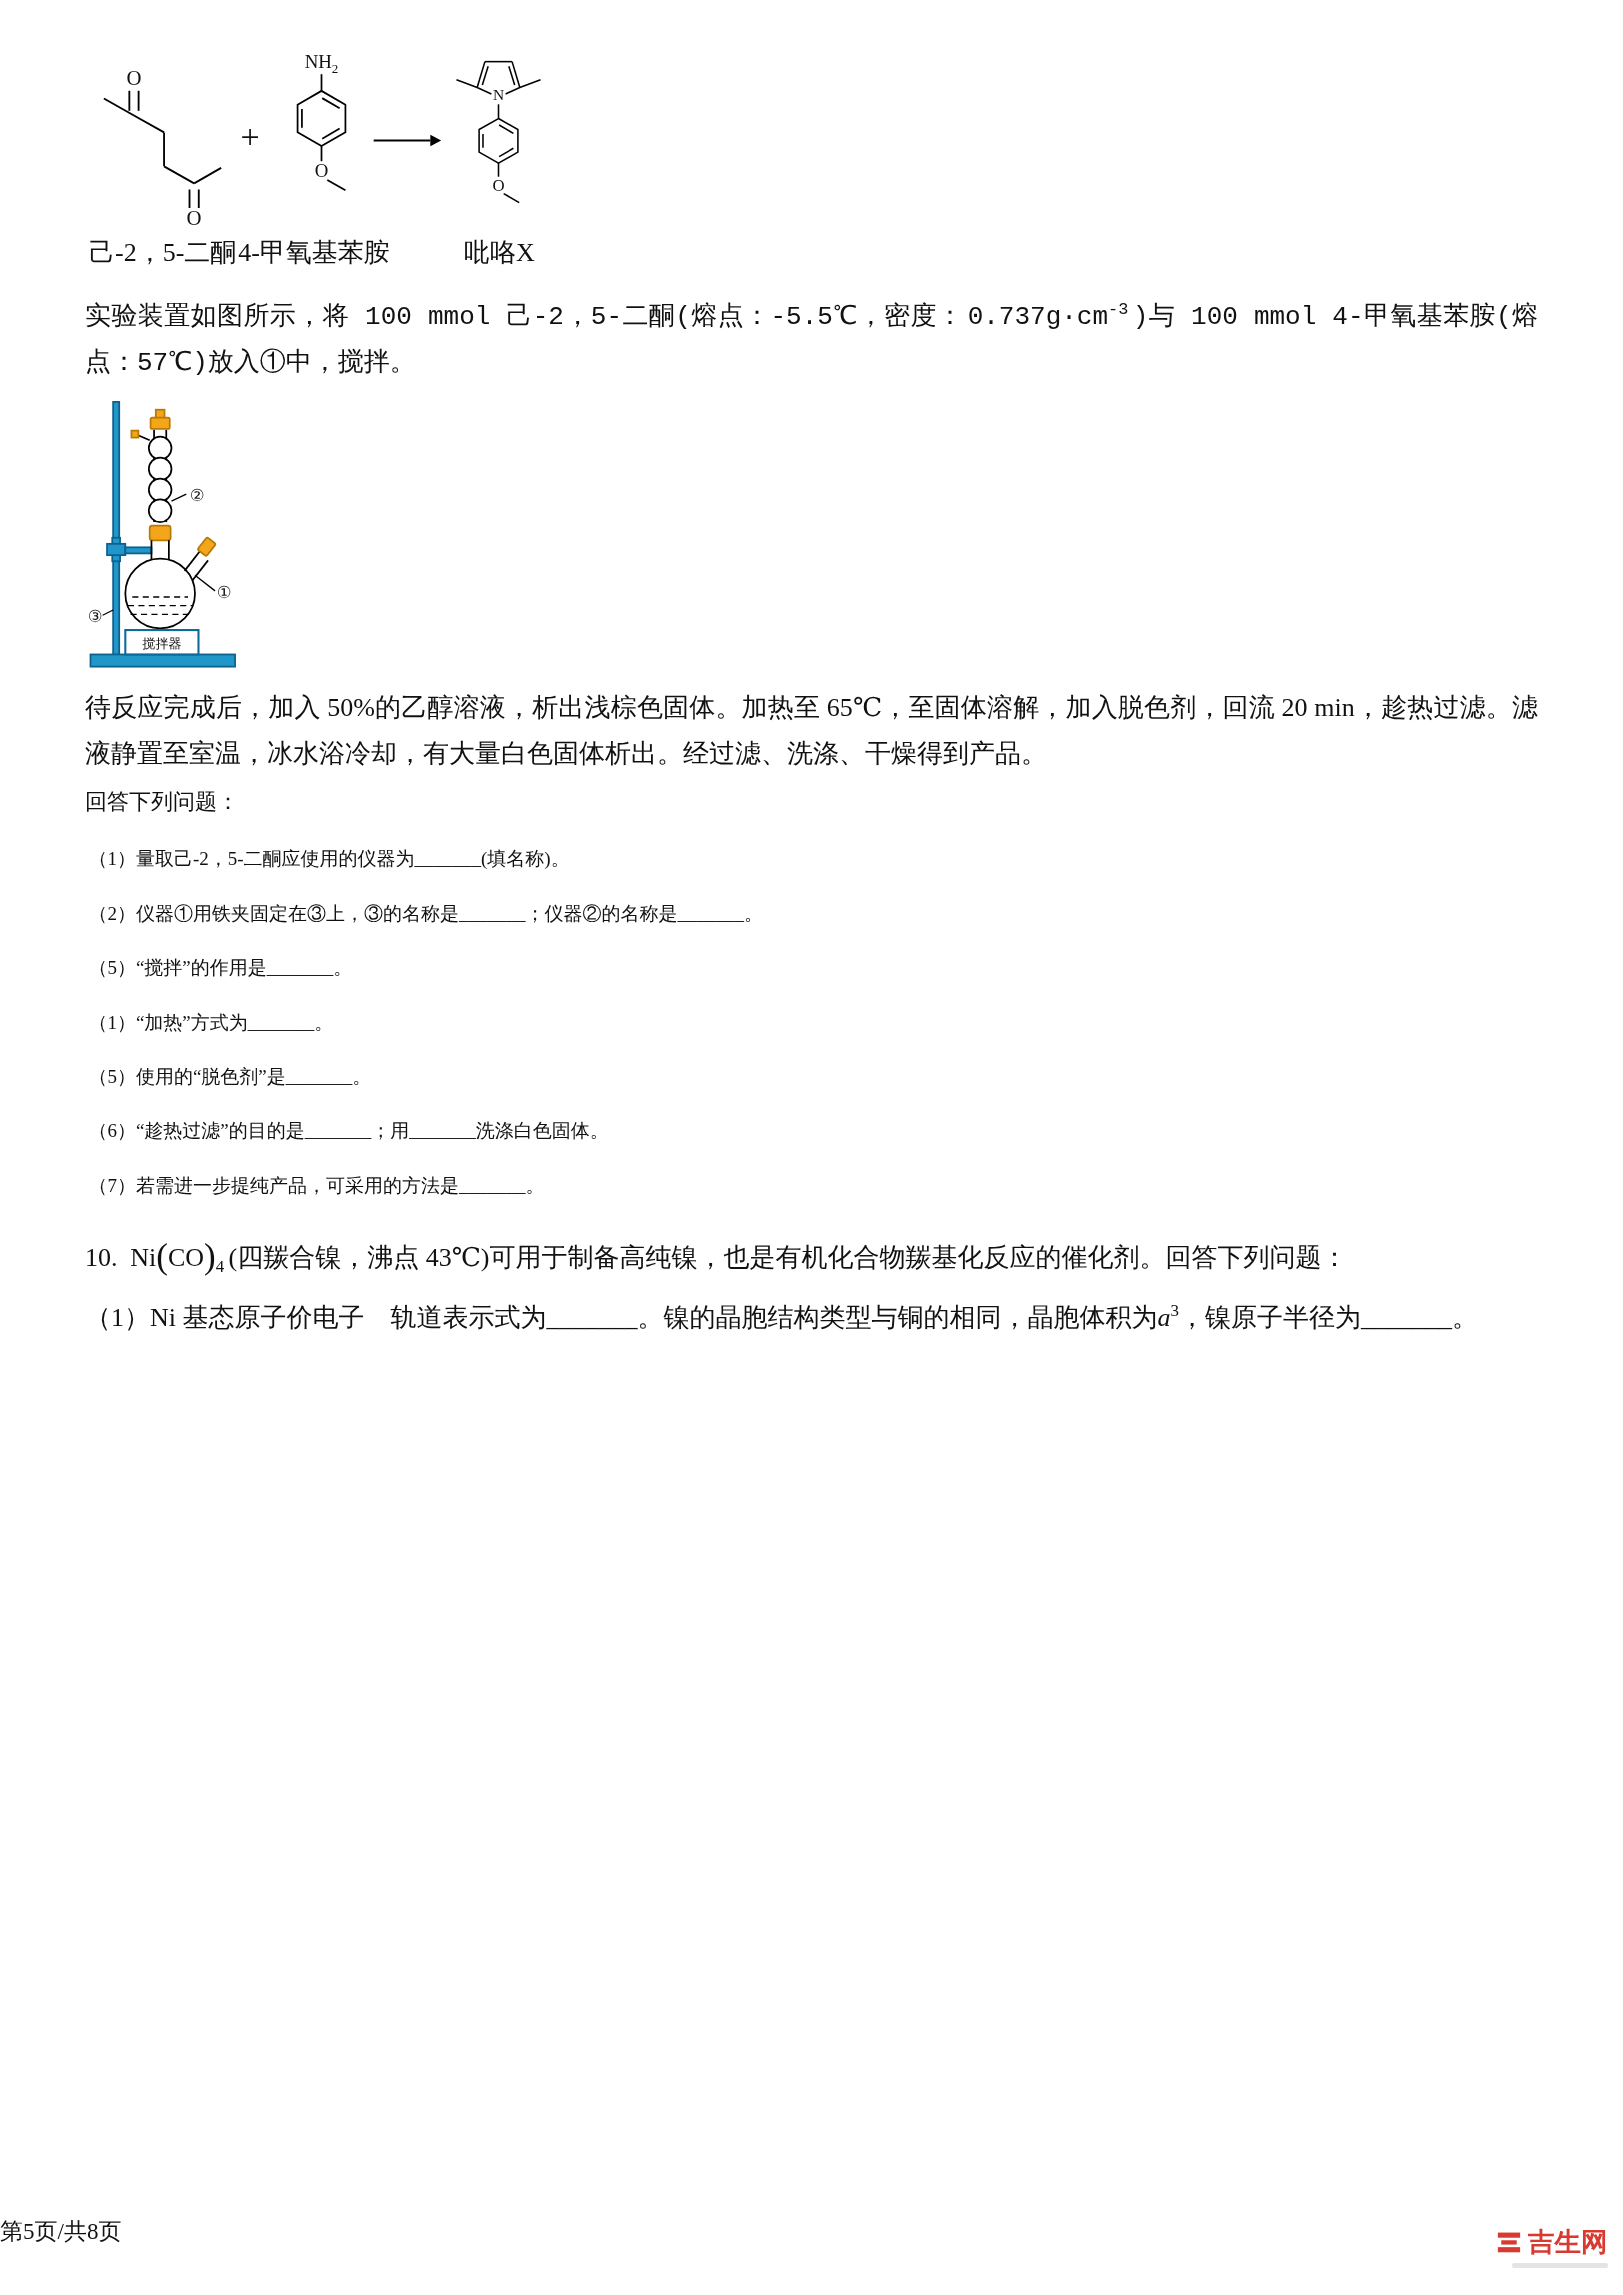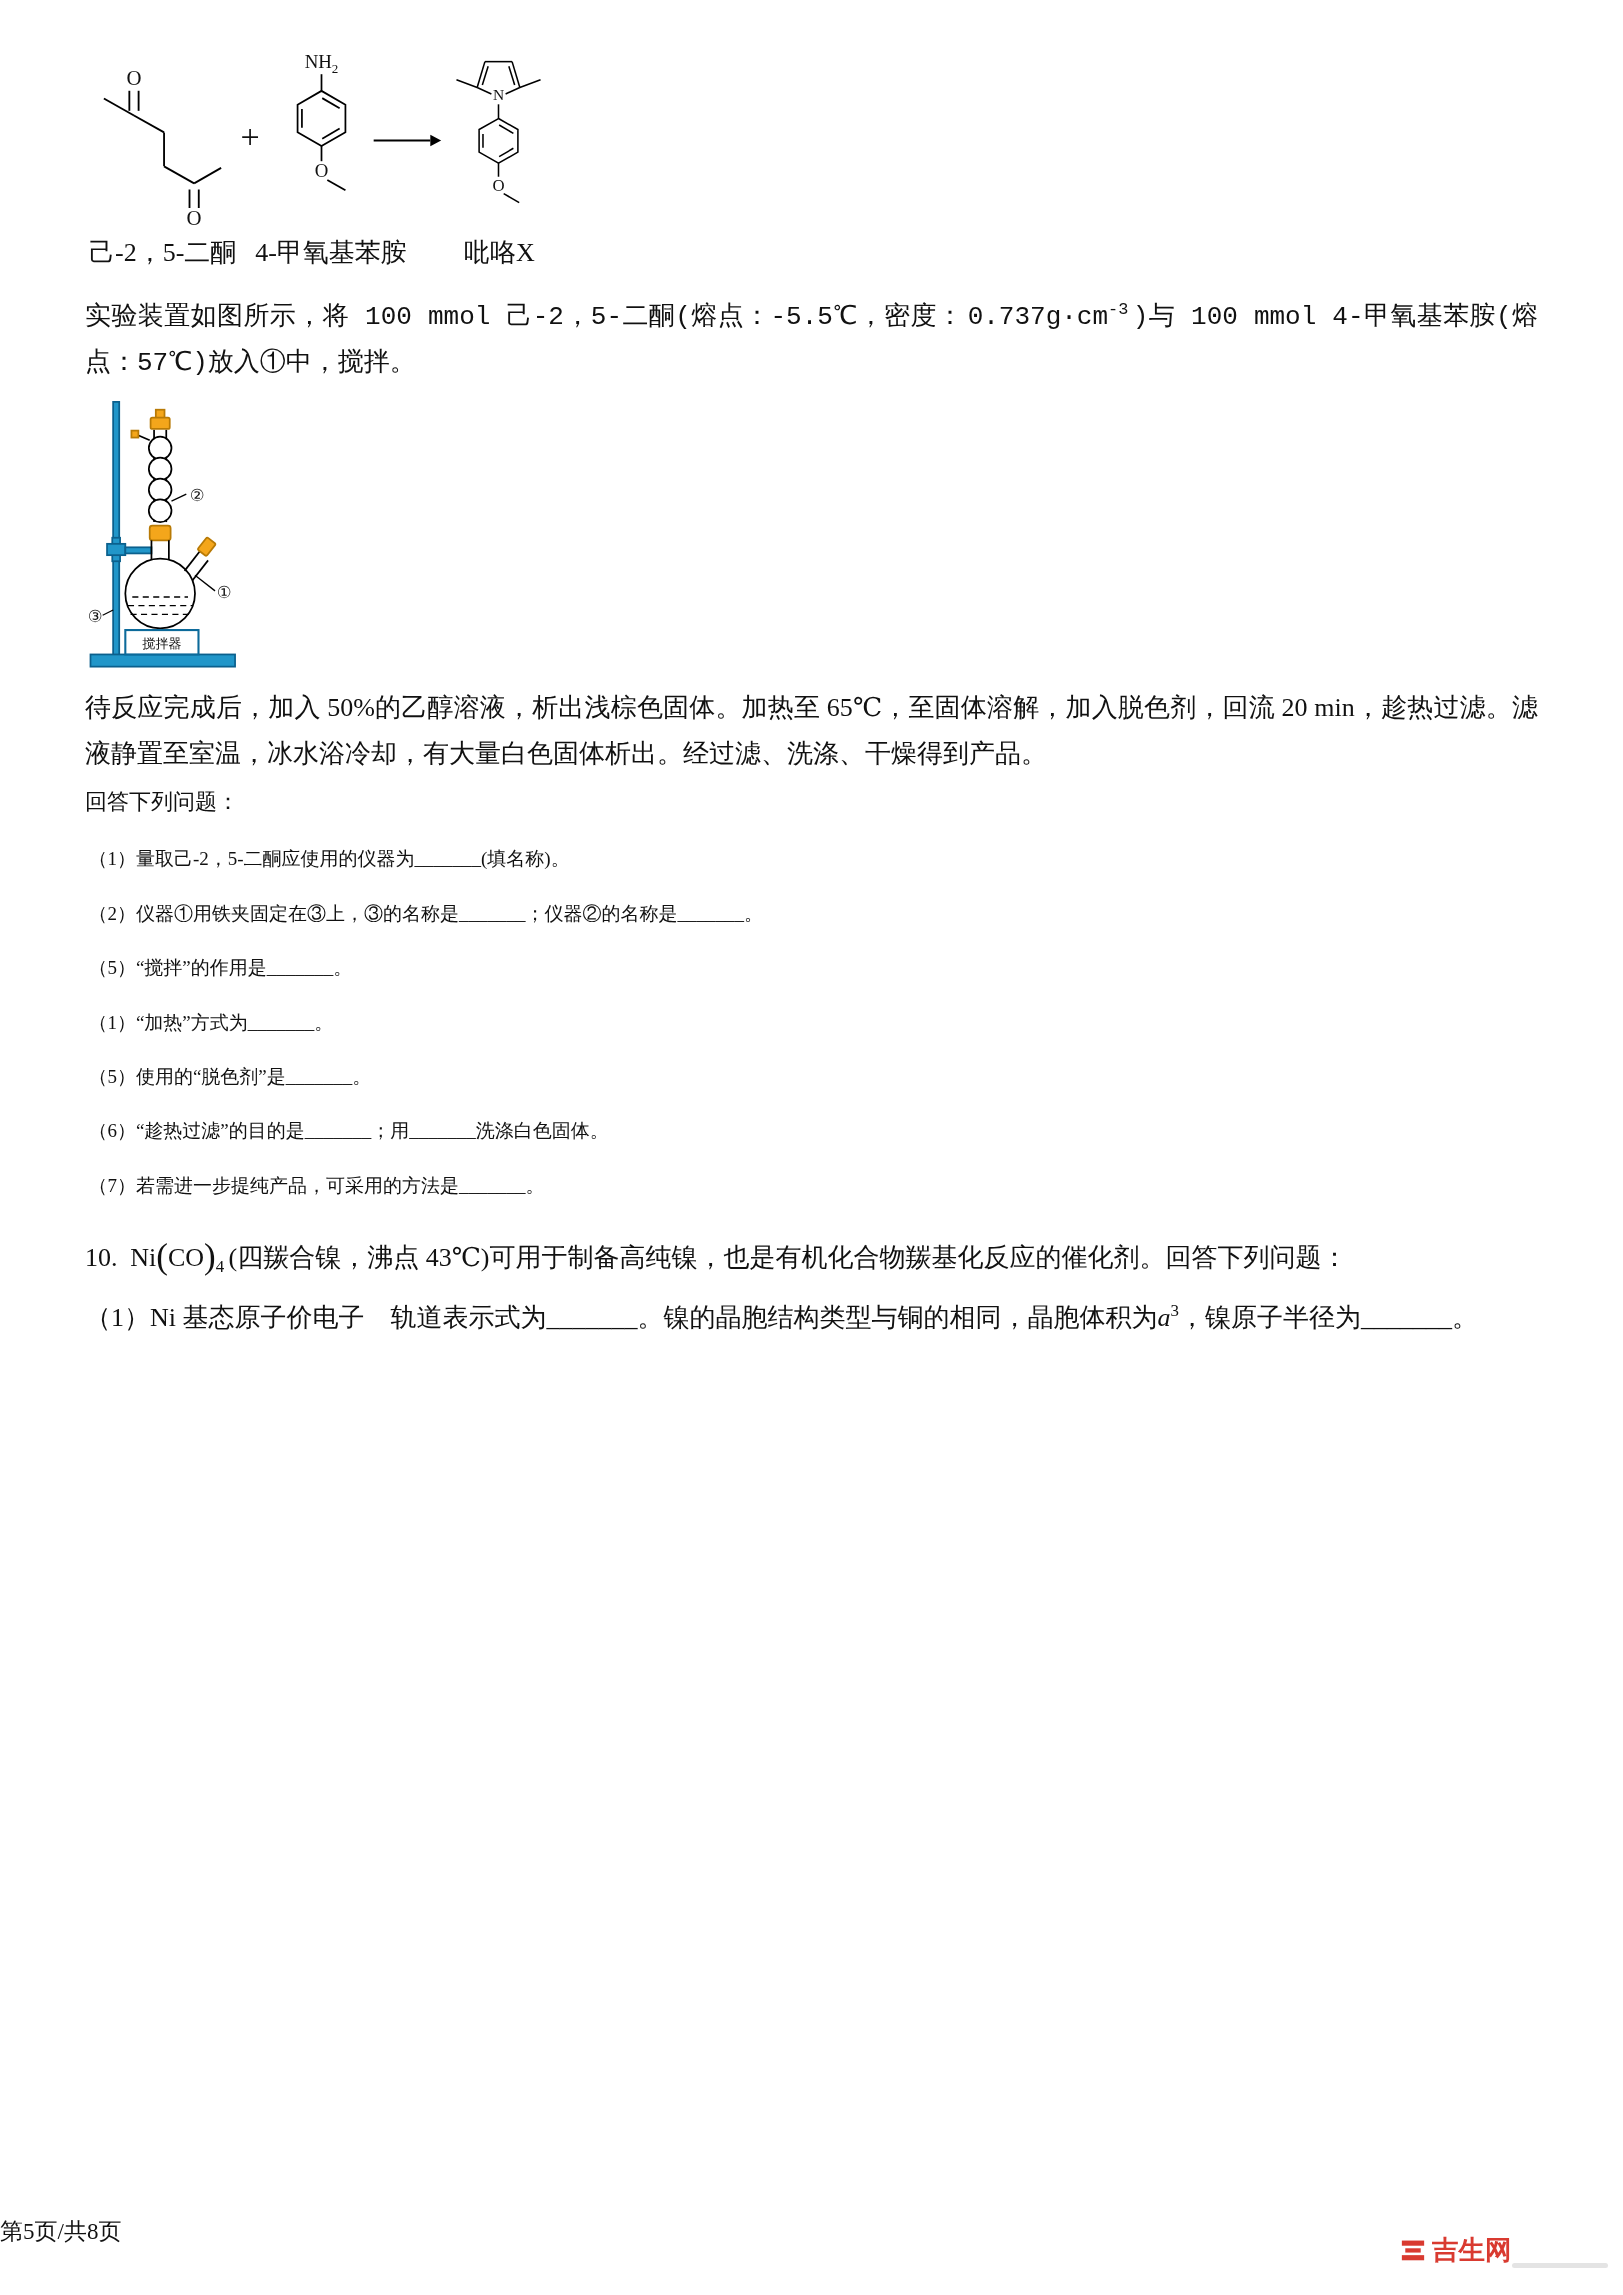--- a/index.html
+++ b/index.html
@@ -11,21 +11,21 @@
   .content { padding:48px 85px 0 85px; }
 
   
   .scheme { position:relative; height:184px; width:529px; margin-left:3.4px; }
   .struct { position:absolute; }
   .plus { position:absolute; left:152px; top:70px; font-size:34px; }
   .arrow-svg { position:absolute; left:284px; top:84px; }
   .scheme-labels { position:relative; height:41px; margin-top:3.4px; font-size:26px; }
   .scheme-labels span { position:absolute; text-align:center; white-space:nowrap; }
   .sl1 { left:4px; width:145px; }
-  .sl2 { left:165px; width:162px; }
+  .sl2 { left:148px; width:162px; }
   .sl3 { left:359px; width:111px; }
 
   .body-text { font-size:26px; line-height:1.75; text-align:justify; }
   .intro { margin-top:19px;font-family:Liberation Mono, monospace; }
   .formula { padding:0 4.3px; white-space:nowrap; }
   sup { font-size:0.65em; }
   sub { font-size:0.65em; }
 
   .apparatus { margin-top:12px; margin-left:1.7px; }
 
@@ -33,21 +33,21 @@
   .q-intro { margin-top:6.8px; font-size:22px; line-height:1.7; }
   .question { font-size:19px; line-height:1.6; margin:24px 0; padding-left:3.4px; }
 
   .q10 { margin-top:15.4px; font-size:26px; line-height:1.8; text-align:justify; }
   .q10-number { margin-right:8.5px; }
   .bigparen { font-size:1.35em; vertical-align:-1.7px; font-weight:400; }
   .q10-sub { margin-top:6.8px; font-size:26px; line-height:1.8; text-align:justify; }
 
   .footer { position:absolute; left:0; right:0; bottom:48px; text-align:left; font-size:23px; }
 
-  .watermark { position:absolute; right:15.4px; bottom:27px; display:flex; flex-direction:row; align-items:flex-end; }
+  .watermark { position:absolute; right:15.4px; bottom:27px; display:flex; flex-direction:column; align-items:flex-end; }
   .wm-row { display:flex; align-items:center; gap:6px; color:#d93a30; font-weight:bold;
             font-size:26.5px; font-family:"Liberation Sans","DejaVu Sans",sans-serif; }
   .wm-sub { width:96px; height:5.1px; background:#c9c9c9; opacity:.5; border-radius:2.6px; margin-top:3.4px; }
 
   svg text { font-family:"Liberation Serif","DejaVu Serif",serif; fill:#111; }
   .blue   { fill:#2196c9; stroke:#0b608d; stroke-width:2; }
   .orange { fill:#f4a61b; stroke:#b87a06; stroke-width:2; }
 </style>
 </head>
 <body>

